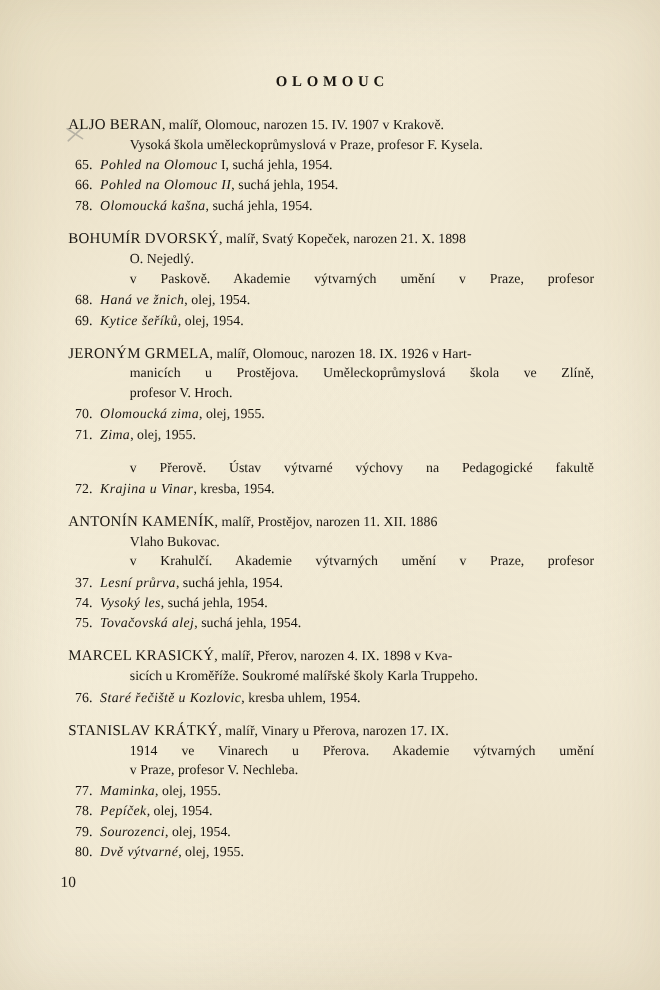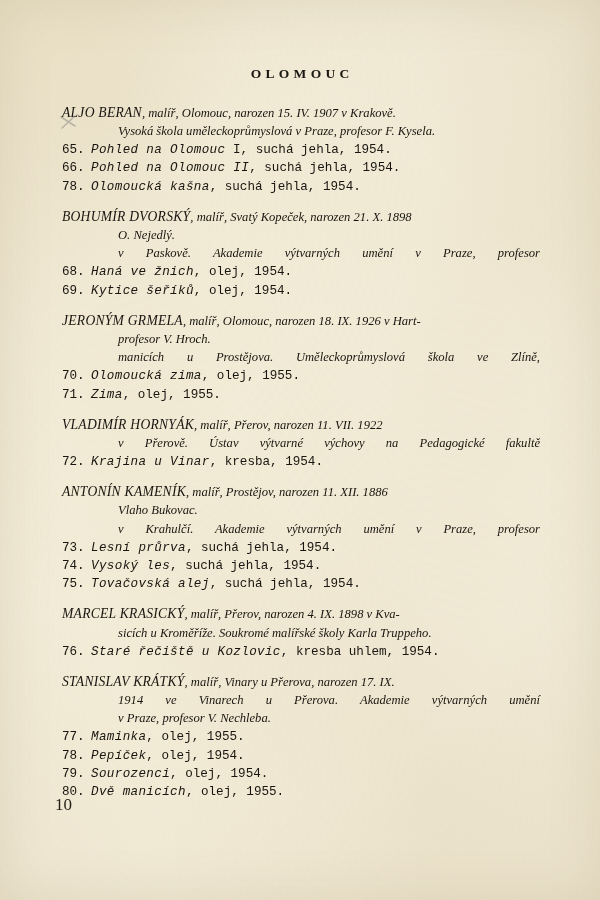--- a/index.html
+++ b/index.html
@@ -69,42 +69,40 @@
   .artist-block {
     margin-bottom: 2px;
   }
   .artist-line {
     font-size: 12.6px;
     line-height: 18.1px;
     text-align: justify;
     text-align-last: left;
     color: #191510;
     white-space: normal;
-    font-style: italic;
   }
   .artist-line.first {
     padding-left: 30px;
     text-indent: -30px;
   }
   .artist-line.cont {
     padding-left: 56px;
   }
   .artist-line.cont.justified {
     text-align: justify;
     text-align-last: justify;
   }
   .artist-name {
     font-size: 13.6px;
     letter-spacing: 0.25px;
   }
 
   
   .works {
     margin: 1px 0 12px 0;
-    font-family: Liberation Mono, monospace;
   }
   .work {
     display: flex;
     font-size: 12.6px;
     line-height: 18.3px;
     color: #191510;
   }
   .work-num {
     width: 29px;
     flex: 0 0 29px;
@@ -118,21 +116,21 @@
   .work-title {
     font-style: italic;
     letter-spacing: 0.35px;
   }
 
   
   .folio {
     position: absolute;
     left: 55px;
     top: 795px;
-    font-size: 17px;
+    font-size: 14px;
     color: #221d16;
     text-align: right;
   }
 
   
   .pencil-mark {
     position: absolute;
     left: 58px;
     top: 112px;
     width: 21px;
@@ -187,50 +185,49 @@
             <span class="work-text"><span class="work-title">Haná ve žnich</span><span>, olej, 1954.</span></span>
           </div>
           <div class="work">
             <span class="work-num">69.</span>
             <span class="work-text"><span class="work-title">Kytice šeříků</span><span>, olej, 1954.</span></span>
           </div>
         </div>
       </div>
       <div class="artist-block">
         <div class="artist-line first"><span class="artist-name">JERONÝM GRMELA</span><span>, malíř, Olomouc, narozen 18. IX. 1926 v Hart-</span></div>
+        <div class="artist-line cont justified">manicích u Prostějova. Uměleckoprůmyslová škola ve Zlíně,</div>
         <div class="artist-line cont">profesor V. Hroch.</div>
-        <div class="artist-line cont justified">manicích u Prostějova. Uměleckoprůmyslová škola ve Zlíně,</div>
         <div class="works">
           <div class="work">
             <span class="work-num">70.</span>
             <span class="work-text"><span class="work-title">Olomoucká zima</span><span>, olej, 1955.</span></span>
           </div>
           <div class="work">
             <span class="work-num">71.</span>
             <span class="work-text"><span class="work-title">Zima</span><span>, olej, 1955.</span></span>
           </div>
         </div>
       </div>
       <div class="artist-block">
-        <div class="artist-line first"><span class="artist-name">VLADIMÍR HORNYÁK</span><span>, malíř, Přerov, narozen 11. VII. 1922</span></div>
         <div class="artist-line cont justified">v Přerově. Ústav výtvarné výchovy na Pedagogické fakultě</div>
         <div class="works">
           <div class="work">
             <span class="work-num">72.</span>
             <span class="work-text"><span class="work-title">Krajina u Vinar</span><span>, kresba, 1954.</span></span>
           </div>
         </div>
       </div>
       <div class="artist-block">
         <div class="artist-line first"><span class="artist-name">ANTONÍN KAMENÍK</span><span>, malíř, Prostějov, narozen 11. XII. 1886</span></div>
         <div class="artist-line cont">Vlaho Bukovac.</div>
         <div class="artist-line cont justified">v Krahulčí. Akademie výtvarných umění v Praze, profesor</div>
         <div class="works">
           <div class="work">
-            <span class="work-num">73.</span>
+            <span class="work-num">37.</span>
             <span class="work-text"><span class="work-title">Lesní průrva</span><span>, suchá jehla, 1954.</span></span>
           </div>
           <div class="work">
             <span class="work-num">74.</span>
             <span class="work-text"><span class="work-title">Vysoký les</span><span>, suchá jehla, 1954.</span></span>
           </div>
           <div class="work">
             <span class="work-num">75.</span>
             <span class="work-text"><span class="work-title">Tovačovská alej</span><span>, suchá jehla, 1954.</span></span>
           </div>
@@ -258,21 +255,21 @@
           <div class="work">
             <span class="work-num">78.</span>
             <span class="work-text"><span class="work-title">Pepíček</span><span>, olej, 1954.</span></span>
           </div>
           <div class="work">
             <span class="work-num">79.</span>
             <span class="work-text"><span class="work-title">Sourozenci</span><span>, olej, 1954.</span></span>
           </div>
           <div class="work">
             <span class="work-num">80.</span>
-            <span class="work-text"><span class="work-title">Dvě manicích</span><span>, olej, 1955.</span></span>
+            <span class="work-text"><span class="work-title">Dvě výtvarné</span><span>, olej, 1955.</span></span>
           </div>
         </div>
       </div>
     </div>
 
   <div class="folio">10</div>
 
 </div>
 
 </body></html>

